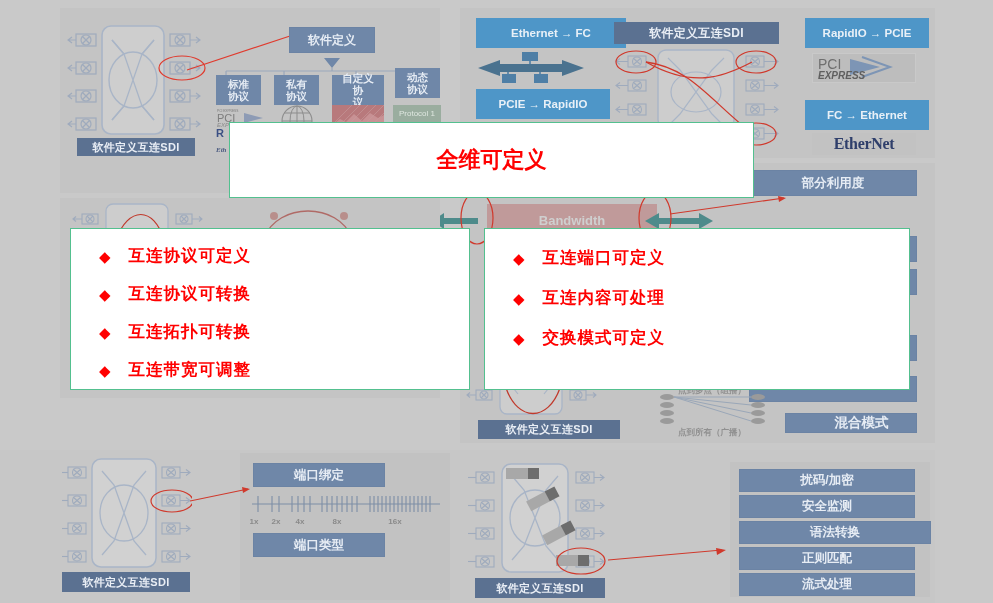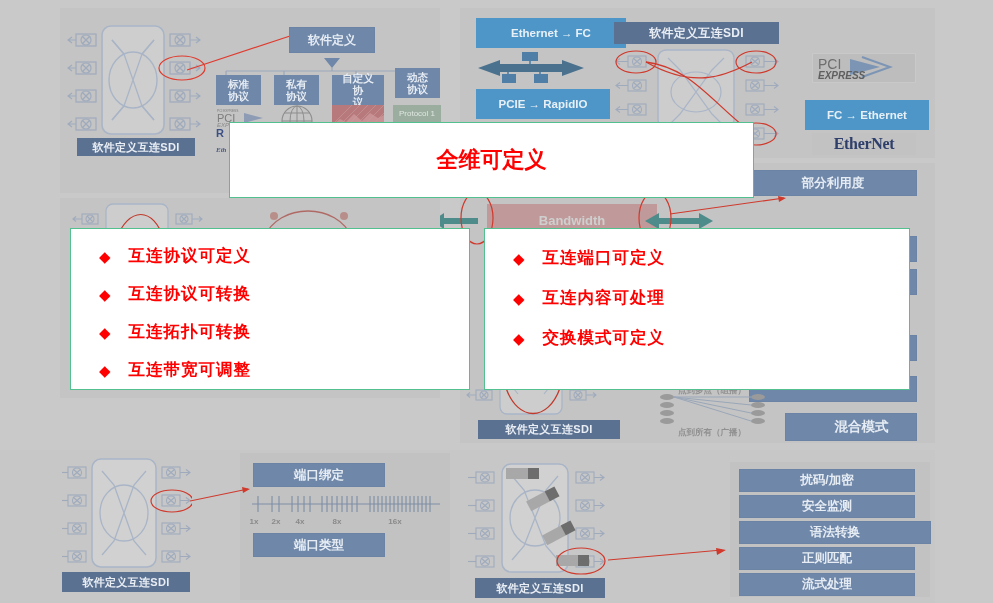--- a/index.html
+++ b/index.html
@@ -217,39 +217,40 @@
         <path d="M149,82 l8,7 M157,82 l-8,7"></path>
         <path d="M162,85.5 L176,85.5 M172,82.5 L176,85.5 L172,88.5"></path>
     </g>
     <path d="M44,14 C90,20 110,55 150,85" stroke="#d0392c" stroke-width="1.3" fill="none"></path>
     <path d="M44,14 C90,40 120,30 150,14" stroke="#d0392c" stroke-width="1.3" fill="none"></path>
     <ellipse cx="34" cy="14" rx="20" ry="11" fill="none" stroke="#d0392c" stroke-width="1.2"></ellipse>
     <ellipse cx="154" cy="14" rx="20" ry="11" fill="none" stroke="#d0392c" stroke-width="1.2"></ellipse>
     <ellipse cx="154" cy="86" rx="20" ry="11" fill="none" stroke="#d0392c" stroke-width="1.2"></ellipse>
   </svg>
 
+  <div class="btn-bright" style="left:805px;top:18px;width:124px;height:30px;">RapidIO → PCIE</div>
   <div class="logo-plate" style="left:812px;top:53px;width:104px;height:30px;">
     <svg width="96" height="26">
       <text x="2" y="14" font-size="14" fill="#6f6f6f" font-family="Liberation Sans">PCI</text>
       <path d="M34,4 L64,12 L34,20 Z" fill="#7d95b5"></path>
       <path d="M46,2 L74,12 L46,22" fill="none" stroke="#7d95b5" stroke-width="2"></path>
       <text x="2" y="24" font-size="10" font-style="italic" font-weight="bold" fill="#5f5f5f" font-family="Liberation Sans">EXPRESS</text>
     </svg>
   </div>
   <div class="btn-bright" style="left:805px;top:100px;width:124px;height:30px;">FC → Ethernet</div>
   <div class="ethernet-logo" style="left:812px;top:133px;width:104px;height:22px;">EtherNet</div>
 
   <div class="panel" style="left:460px;top:163px;width:475px;height:280px;background:#c4c4c4;"></div>
 
   <div class="btn-blue" style="left:749px;top:170px;width:168px;height:26px;">部分利用度</div>
   <div class="btn-blue" style="left:749px;top:236px;width:168px;height:26px;"></div>
   <div class="btn-blue" style="left:749px;top:269px;width:168px;height:26px;"></div>
   <div class="btn-blue" style="left:749px;top:335px;width:168px;height:26px;"></div>
   <div class="btn-blue" style="left:749px;top:376px;width:168px;height:26px;"></div>
-  <div class="btn-blue" style="left:785px;top:413px;width:132px;height:28px;font-size:13.5px;padding-left:21px;">混合模式</div>
+  <div class="btn-blue" style="left:785px;top:413px;width:132px;height:20px;font-size:13.5px;padding-left:21px;">混合模式</div>
 
   <svg style="position:absolute;left:430px;top:208px;" width="52" height="26">
     <path d="M2,13 L14,5 L14,10 L48,10 L48,16 L14,16 L14,21 Z" fill="#4e8b8b"></path>
   </svg>
   <div class="bandwidth-band" style="left:487px;top:204px;width:170px;height:32px;">
     <span>Bandwidth</span>
   </div>
   <svg style="position:absolute;left:643px;top:208px;" width="72" height="26">
     <path d="M2,13 L16,5 L16,10 L56,10 L56,5 L70,13 L56,21 L56,16 L16,16 L16,21 Z" fill="#4e8b8b"></path>
   </svg>

